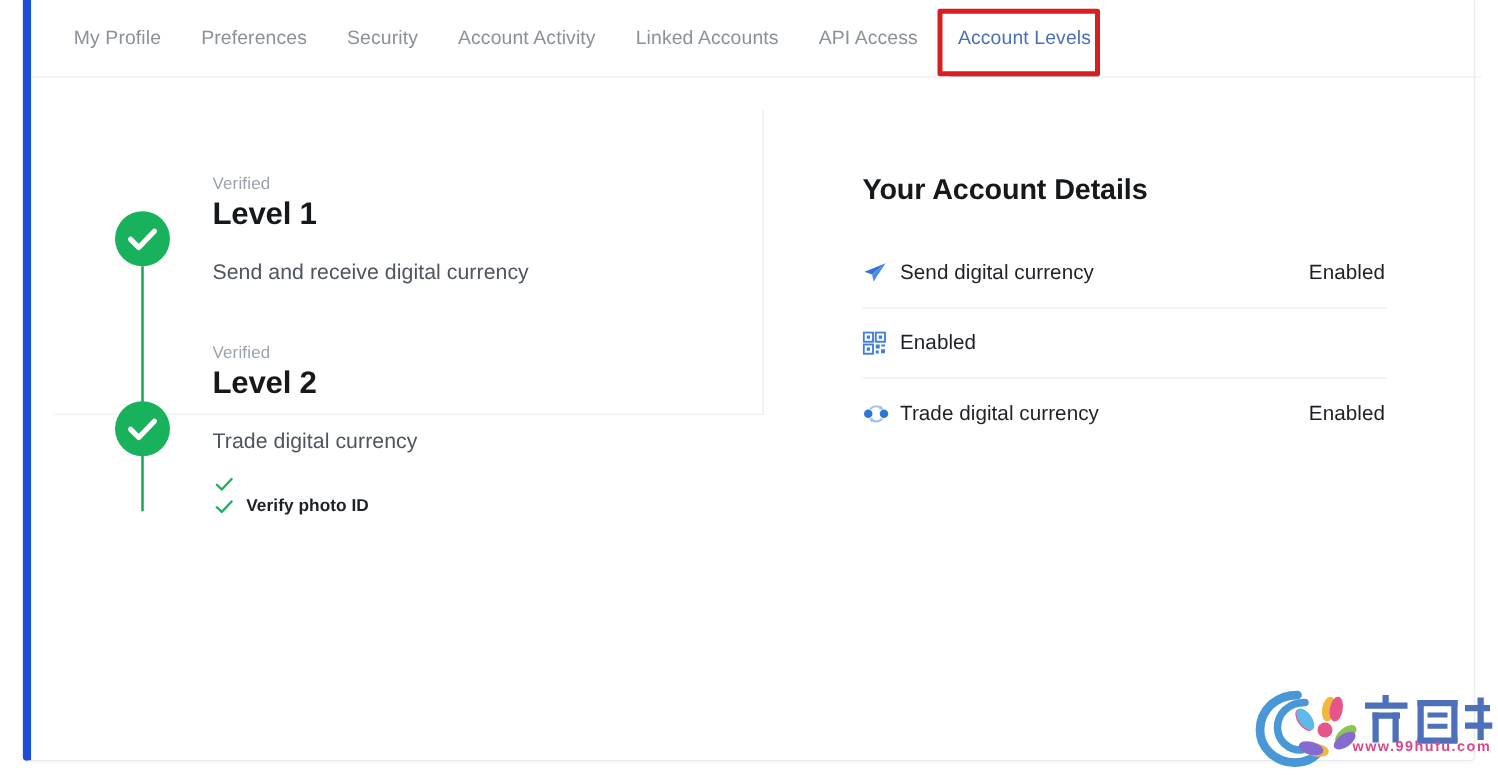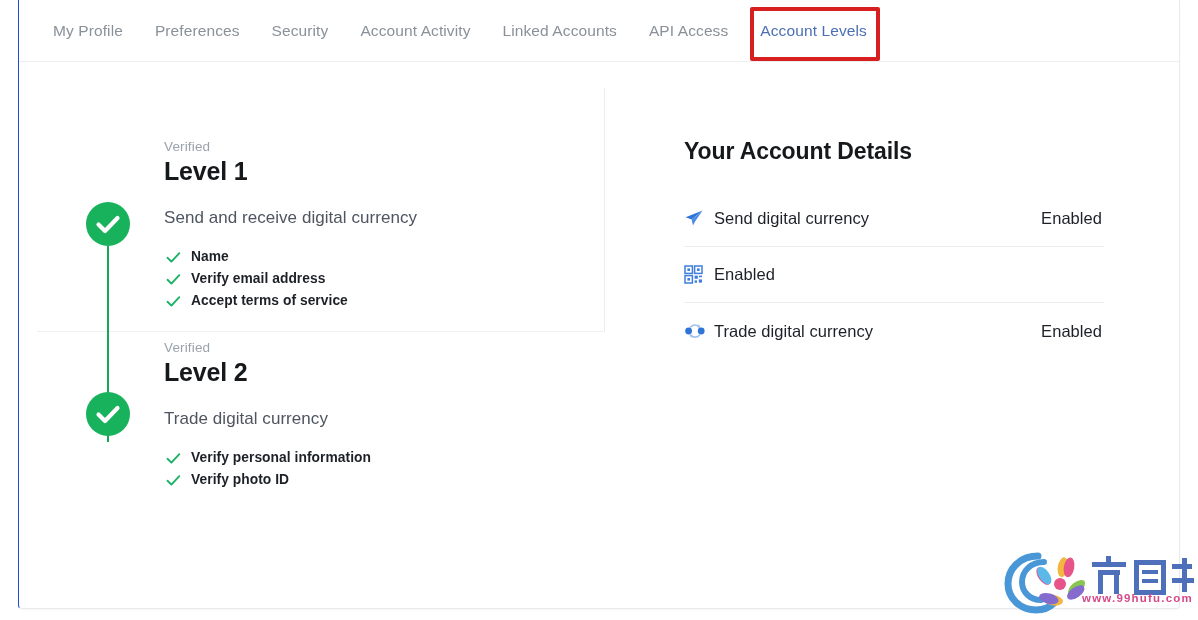--- a/index.html
+++ b/index.html
@@ -20,21 +20,21 @@
   }
 
   
   .card {
     position: absolute;
     left: 18px;
     top: 0px;
     width: 1162px;
     height: 609px;
     background: #ffffff;
-    border-left: 1px solid #1d4ed8;
+    border-left: 7px solid #1d4ed8;
     border-right: 1px solid #e8eaed;
     border-bottom: 1px solid #e8eaed;
     border-bottom-left-radius: 4px;
     border-bottom-right-radius: 4px;
     box-shadow: 0 1px 2px rgba(0,0,0,0.04);
   }
 
   
   .tabbar {
     position: absolute;
@@ -314,46 +314,20 @@
               <svg width="44" height="44" viewBox="0 0 44 44">
                 <path d="M12.5 22.5 L19 29 L31.5 16" fill="none" stroke="#ffffff" stroke-width="4.2" stroke-linecap="round" stroke-linejoin="round"></path>
               </svg>
             </div>
             <div class="connector c1"></div>
           </div>
           <div class="level-text">
             <div class="verified">Verified</div>
             <div class="level-title">Level 1</div>
             <div class="level-sub">Send and receive digital currency</div>
-            <ul class="req-list">
-              <li class="req-item">
-                <span class="req-check">
-                  <svg width="15" height="13" viewBox="0 0 15 13">
-                    <path d="M1.5 6.8 L5.4 10.6 L13.3 2.2" fill="none" stroke="#1bb264" stroke-width="1.9" stroke-linecap="round" stroke-linejoin="round"></path>
-                  </svg>
-                </span>
-                <span>Name</span>
-              </li>
-              <li class="req-item">
-                <span class="req-check">
-                  <svg width="15" height="13" viewBox="0 0 15 13">
-                    <path d="M1.5 6.8 L5.4 10.6 L13.3 2.2" fill="none" stroke="#1bb264" stroke-width="1.9" stroke-linecap="round" stroke-linejoin="round"></path>
-                  </svg>
-                </span>
-                <span>Verify email address</span>
-              </li>
-              <li class="req-item">
-                <span class="req-check">
-                  <svg width="15" height="13" viewBox="0 0 15 13">
-                    <path d="M1.5 6.8 L5.4 10.6 L13.3 2.2" fill="none" stroke="#1bb264" stroke-width="1.9" stroke-linecap="round" stroke-linejoin="round"></path>
-                  </svg>
-                </span>
-                <span>Accept terms of service</span>
-              </li>
-            </ul>
           </div>
         </div>
 
         <div class="level level-2">
           <div class="badge-col">
             <div class="badge">
               <svg width="44" height="44" viewBox="0 0 44 44">
                 <path d="M12.5 22.5 L19 29 L31.5 16" fill="none" stroke="#ffffff" stroke-width="4.2" stroke-linecap="round" stroke-linejoin="round"></path>
               </svg>
             </div>
@@ -362,21 +336,20 @@
             <div class="verified">Verified</div>
             <div class="level-title">Level 2</div>
             <div class="level-sub">Trade digital currency</div>
             <ul class="req-list">
               <li class="req-item">
                 <span class="req-check">
                   <svg width="15" height="13" viewBox="0 0 15 13">
                     <path d="M1.5 6.8 L5.4 10.6 L13.3 2.2" fill="none" stroke="#1bb264" stroke-width="1.9" stroke-linecap="round" stroke-linejoin="round"></path>
                   </svg>
                 </span>
-                <span>Verify personal information</span>
               </li>
               <li class="req-item">
                 <span class="req-check">
                   <svg width="15" height="13" viewBox="0 0 15 13">
                     <path d="M1.5 6.8 L5.4 10.6 L13.3 2.2" fill="none" stroke="#1bb264" stroke-width="1.9" stroke-linecap="round" stroke-linejoin="round"></path>
                   </svg>
                 </span>
                 <span>Verify photo ID</span>
               </li>
             </ul>

